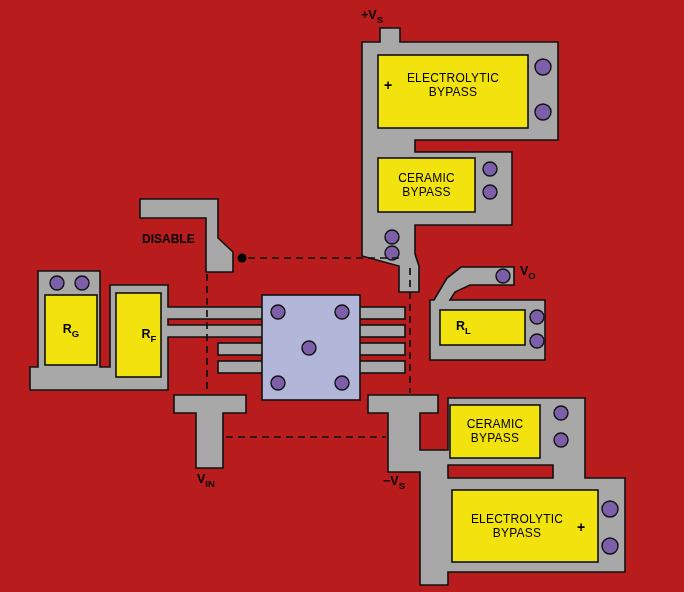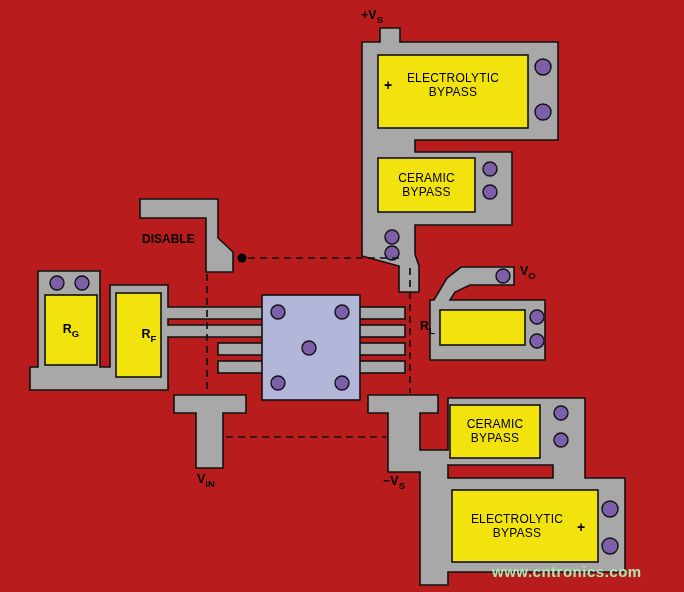--- a/index.html
+++ b/index.html
@@ -114,21 +114,21 @@
   </div>
 
   <div class="lbl" style="left:45px; top:322px; width:52px; text-align:center;">
     <span>R</span><sub>G</sub>
   </div>
 
   <div class="lbl" style="left:116px; top:327px; width:45px; text-align:center;padding-left:21px;">
     <span>R</span><sub>F</sub>
   </div>
 
-  <div class="lbl" style="left:420px; top:319px; width:63px; text-align:left;">
+  <div class="lbl" style="left:432px; top:319px; width:63px; text-align:center;">
     <span>R</span><sub>L</sub>
   </div>
 
   <div class="comp-lbl" style="left:378px; top:72px; width:150px;">
     <div>ELECTROLYTIC</div>
     <div>BYPASS</div>
   </div>
   <div class="polarity" style="left:384px; top:77px;">+</div>
 
   <div class="comp-lbl" style="left:378px; top:172px; width:97px;">
@@ -140,15 +140,14 @@
     <div>CERAMIC</div>
     <div>BYPASS</div>
   </div>
 
   <div class="comp-lbl" style="left:452px; top:513px; width:130px;">
     <div>ELECTROLYTIC</div>
     <div>BYPASS</div>
   </div>
   <div class="polarity" style="left:577px; top:519px;">+</div>
 
-  <div class="watermark">www.cntronics.com</div>
 
 </div>
 
 </body></html>

